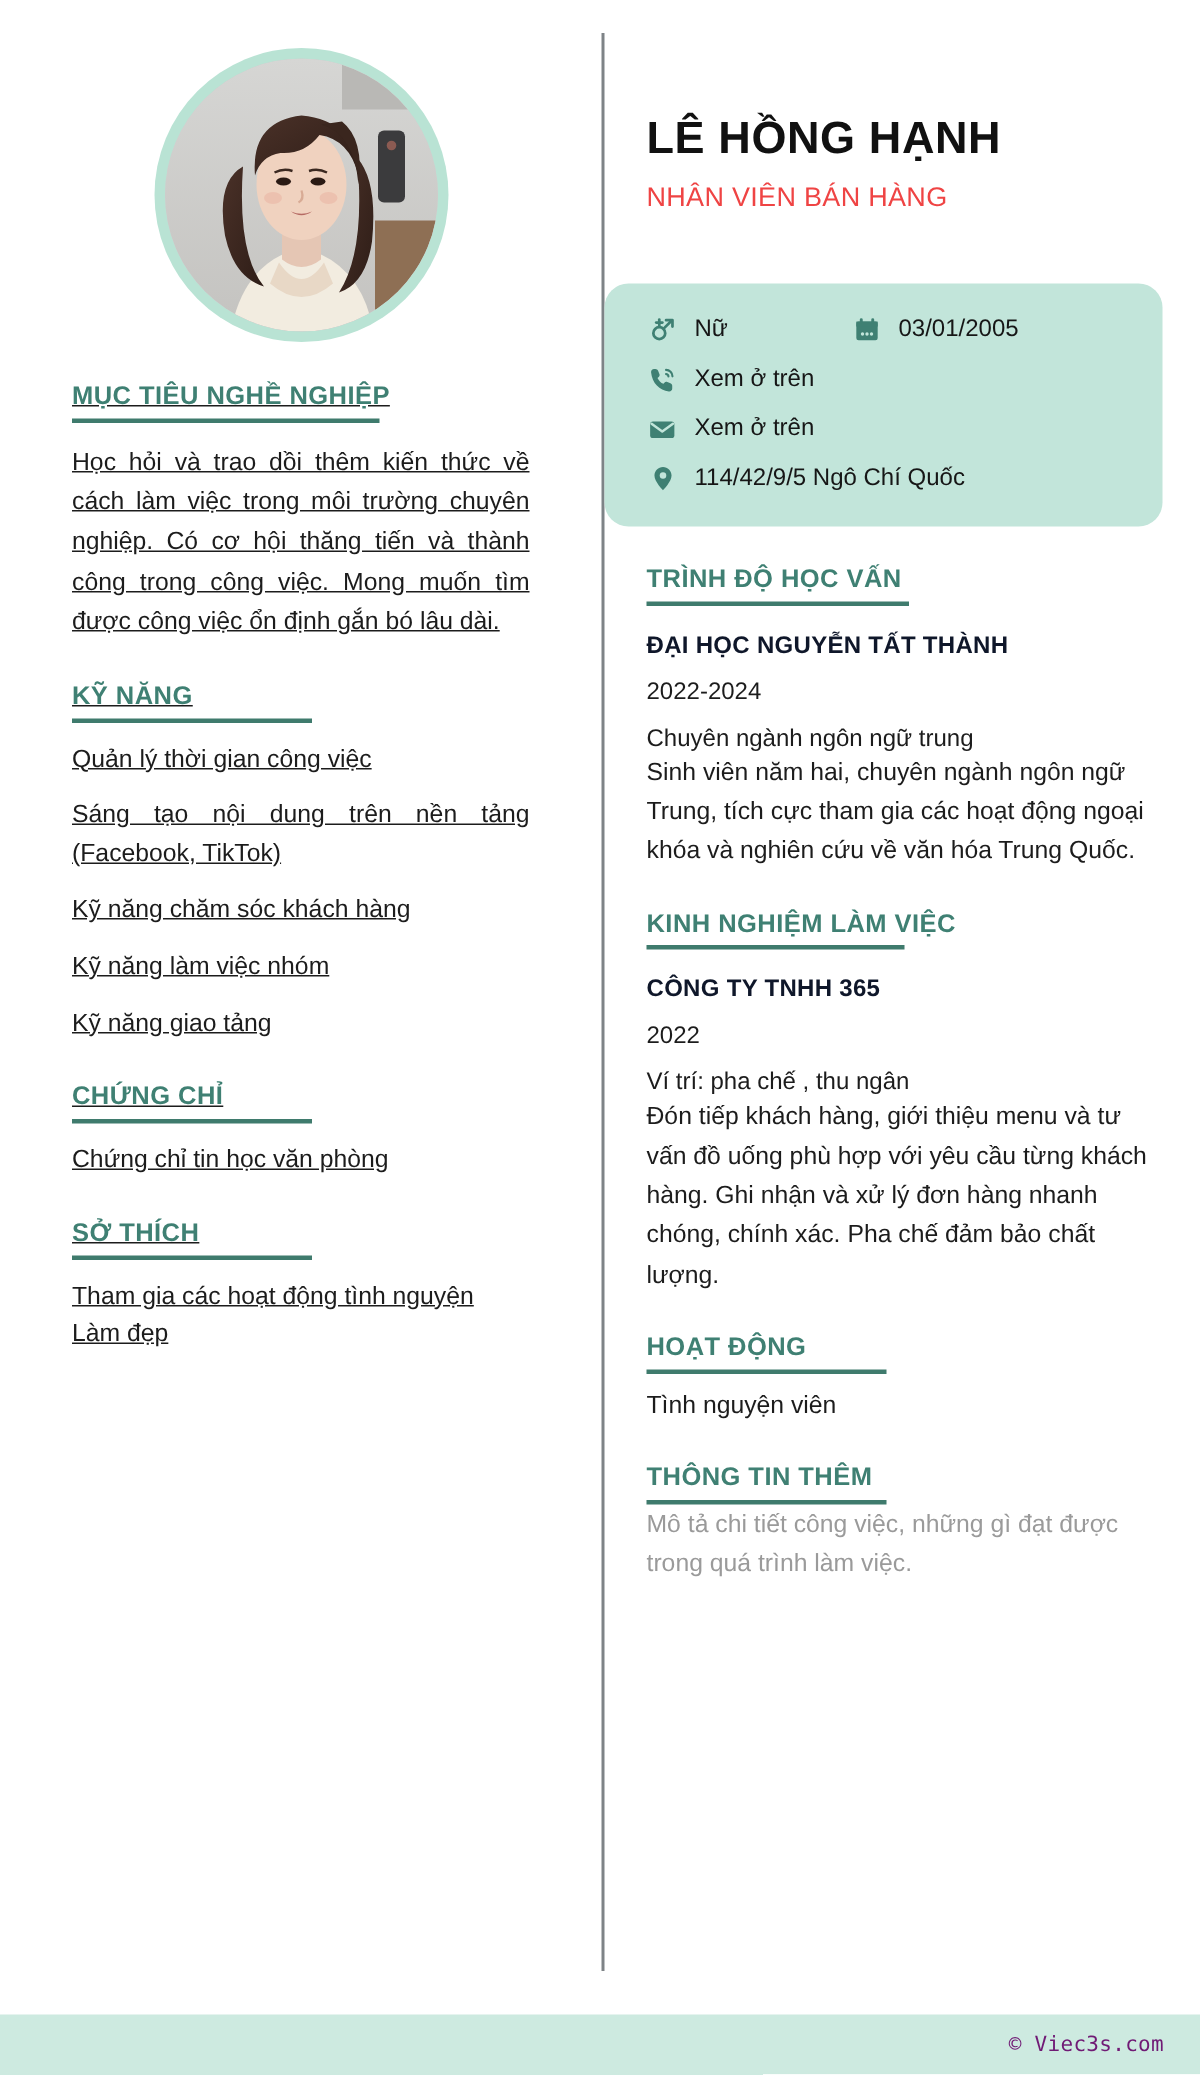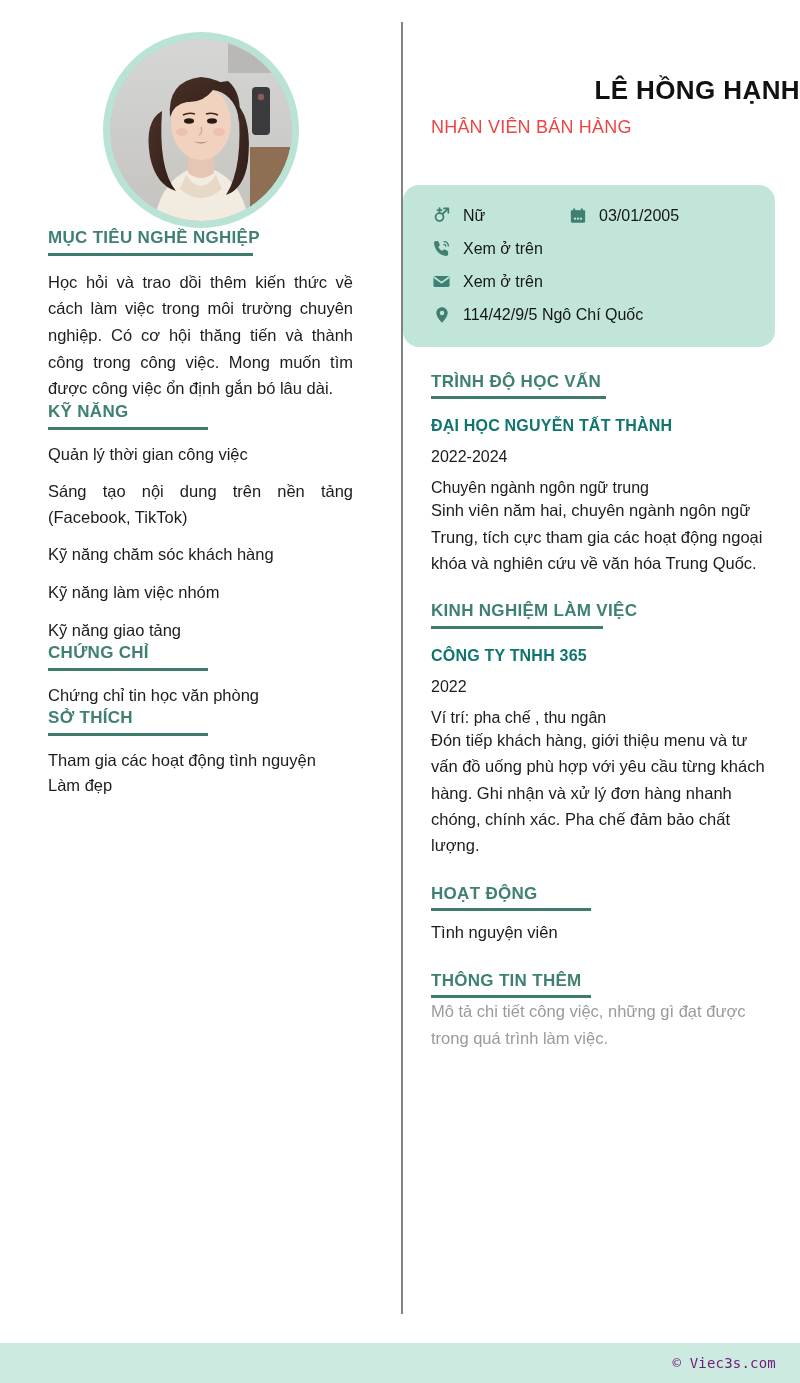--- a/index.html
+++ b/index.html
@@ -54,20 +54,22 @@
     height: 100%;
     border-radius: 50%;
     overflow: hidden;
     position: relative;
     background: #cfcfcf;
   }
   .avatar svg { display: block; width: 100%; height: 100%; }
 
   
   .sec {
+    margin-top: 26px;
+    text-decoration: underline;
   }
   .sec-title {
     font-size: 17px;
     font-weight: bold;
     letter-spacing: 0.3px;
     color: #3f8073;
     text-transform: uppercase;
     line-height: 1.15;
     white-space: nowrap;
   }
@@ -106,26 +108,25 @@
     top: 0;
     width: 397px;
     height: 1315px;
     box-sizing: border-box;
   }
 
   .name-block {
     padding: 76px 0 0 28px;
   }
   .cv-name {
-    font-size: 26px;
+    font-size: 30px;
     font-weight: bold;
     letter-spacing: 0.4px;
     color: #111111;
     line-height: 1.1;
-    text-align: right;
   }
   .cv-role {
     font-size: 18px;
     color: #ef4444;
     margin-top: 12px;
     letter-spacing: 0.2px;
   }
 
   
   .contact-card {
@@ -165,21 +166,21 @@
     color: #161616;
     white-space: nowrap;
   }
 
   .right-body { padding: 0 28px 0 28px; }
 
   .sec-r { margin-top: 25px; }
   .entry-title {
     font-size: 16px;
     font-weight: bold;
-    color: #0f766e;
+    color: #0f172a;
     margin-top: 18px;
     letter-spacing: 0.2px;
   }
   .entry-meta {
     font-size: 16px;
     color: #1c1c1c;
     margin-top: 13px;
   }
   .entry-desc {
     font-size: 16.5px;

